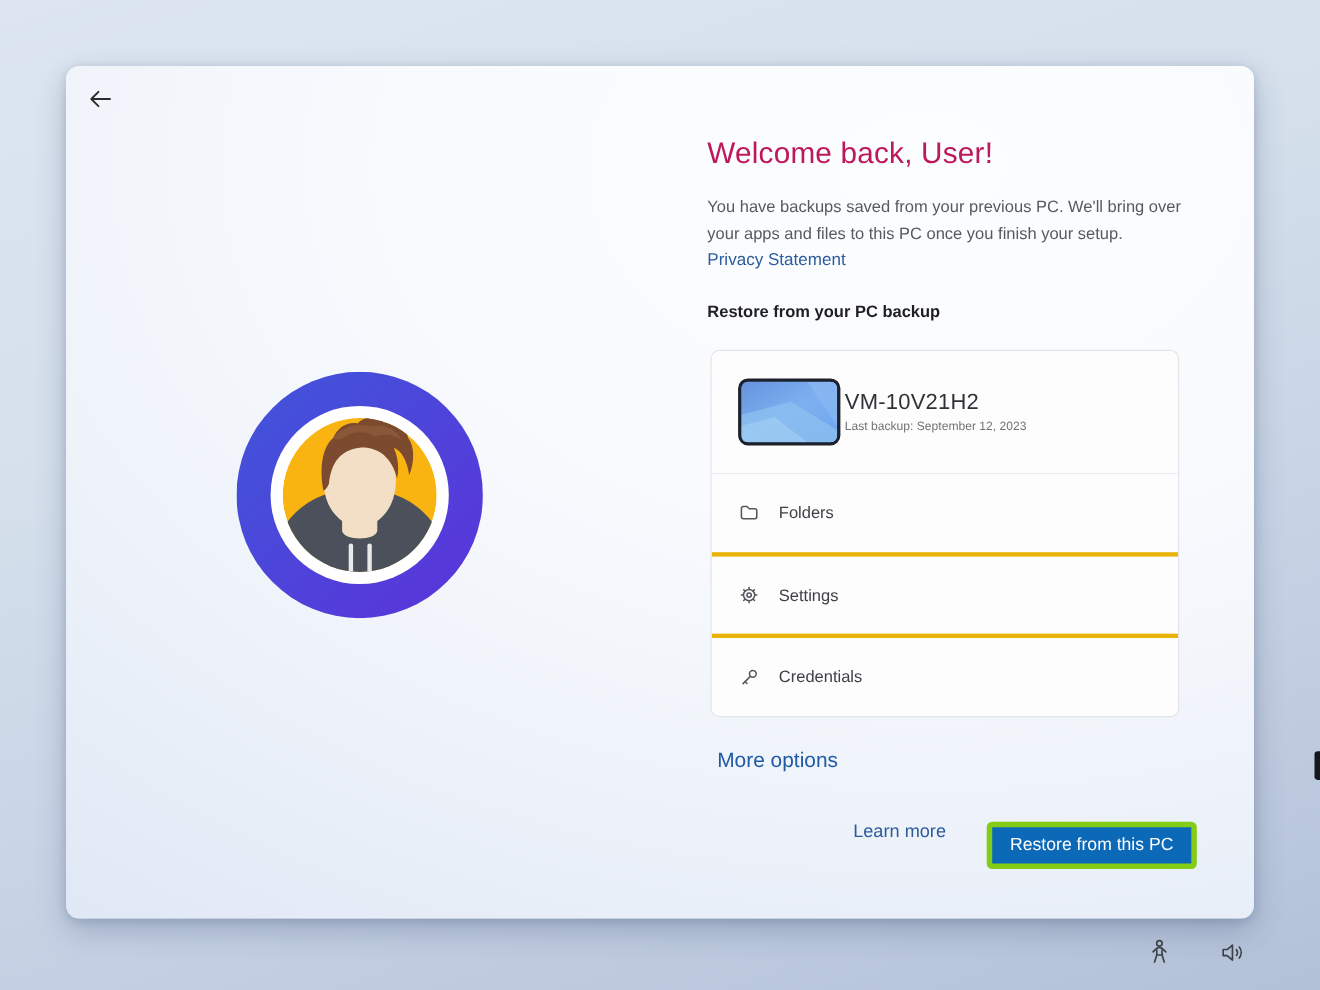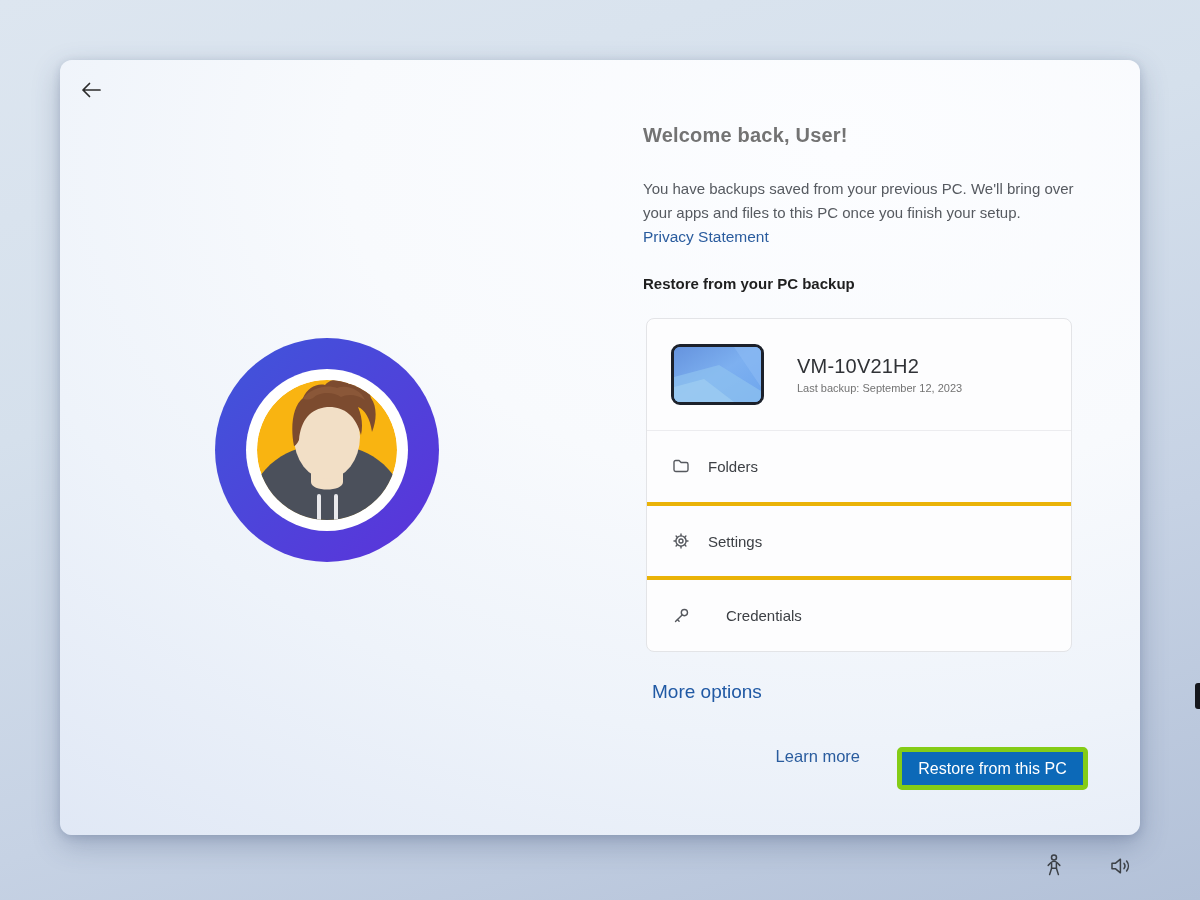--- a/index.html
+++ b/index.html
@@ -25,21 +25,21 @@
     display:flex; align-items:center; justify-content:center;
     background:transparent; border:none; cursor:pointer; border-radius:6px;
   }
 
   
   .avatar { position:absolute; left:215px; top:338px; width:224px; height:224px; }
 
   
   .page-title {
     position:absolute; left:643px; top:124px;
-    font-size:20px; font-weight:700; color:#737373; letter-spacing:.2px;
+    font-size:27px; font-weight:400; color:#be185d; letter-spacing:.2px;
   }
   .description {
     position:absolute; left:643px; top:177px; width:432px;
     font-size:15px; line-height:24px; color:#565a60;
   }
   .description a {
     color:#2a5c9e; text-decoration:none; font-size:15.5px;
   }
   .section-label {
     position:absolute; left:643px; top:275px;
@@ -55,29 +55,29 @@
   }
   .card-header {
     height:112px; display:flex; align-items:center; padding:0 24px;
     border-bottom:1px solid #ececef;
   }
   .device-thumb {
     width:93px; height:61px; border-radius:9px; flex:0 0 auto;
     border:3px solid #1c212b; overflow:hidden; background:#74a9ef;
   }
   .device-thumb svg { display:block; }
-  .device-meta { margin-left:33px; }
+  .device-meta { margin-left:4px; }
   .device-name { font-size:20px; color:#303236; font-weight:400; letter-spacing:.2px; }
   .device-backup { font-size:11px; color:#737373; margin-top:4px; }
 
   .card-row {
     flex:1 1 auto; display:flex; align-items:center; padding:0 24px;
     border-bottom:4px solid #eab308; cursor:pointer;
   }
-  .card-row:last-child { border-bottom:none;gap:18px; }
+  .card-row:last-child { border-bottom:none; }
   .row-icon { width:20px; height:20px; flex:0 0 auto; display:flex; align-items:center; justify-content:center; }
   .row-label { margin-left:17px; font-size:15px; color:#3d4045; }
 
   .more-options {
     position:absolute; left:652px; top:681px;
     font-size:19px; color:#2059a4; text-decoration:none;
   }
 
   .footer-row {
     position:absolute; left:643px; top:747px; width:445px; height:43px;

